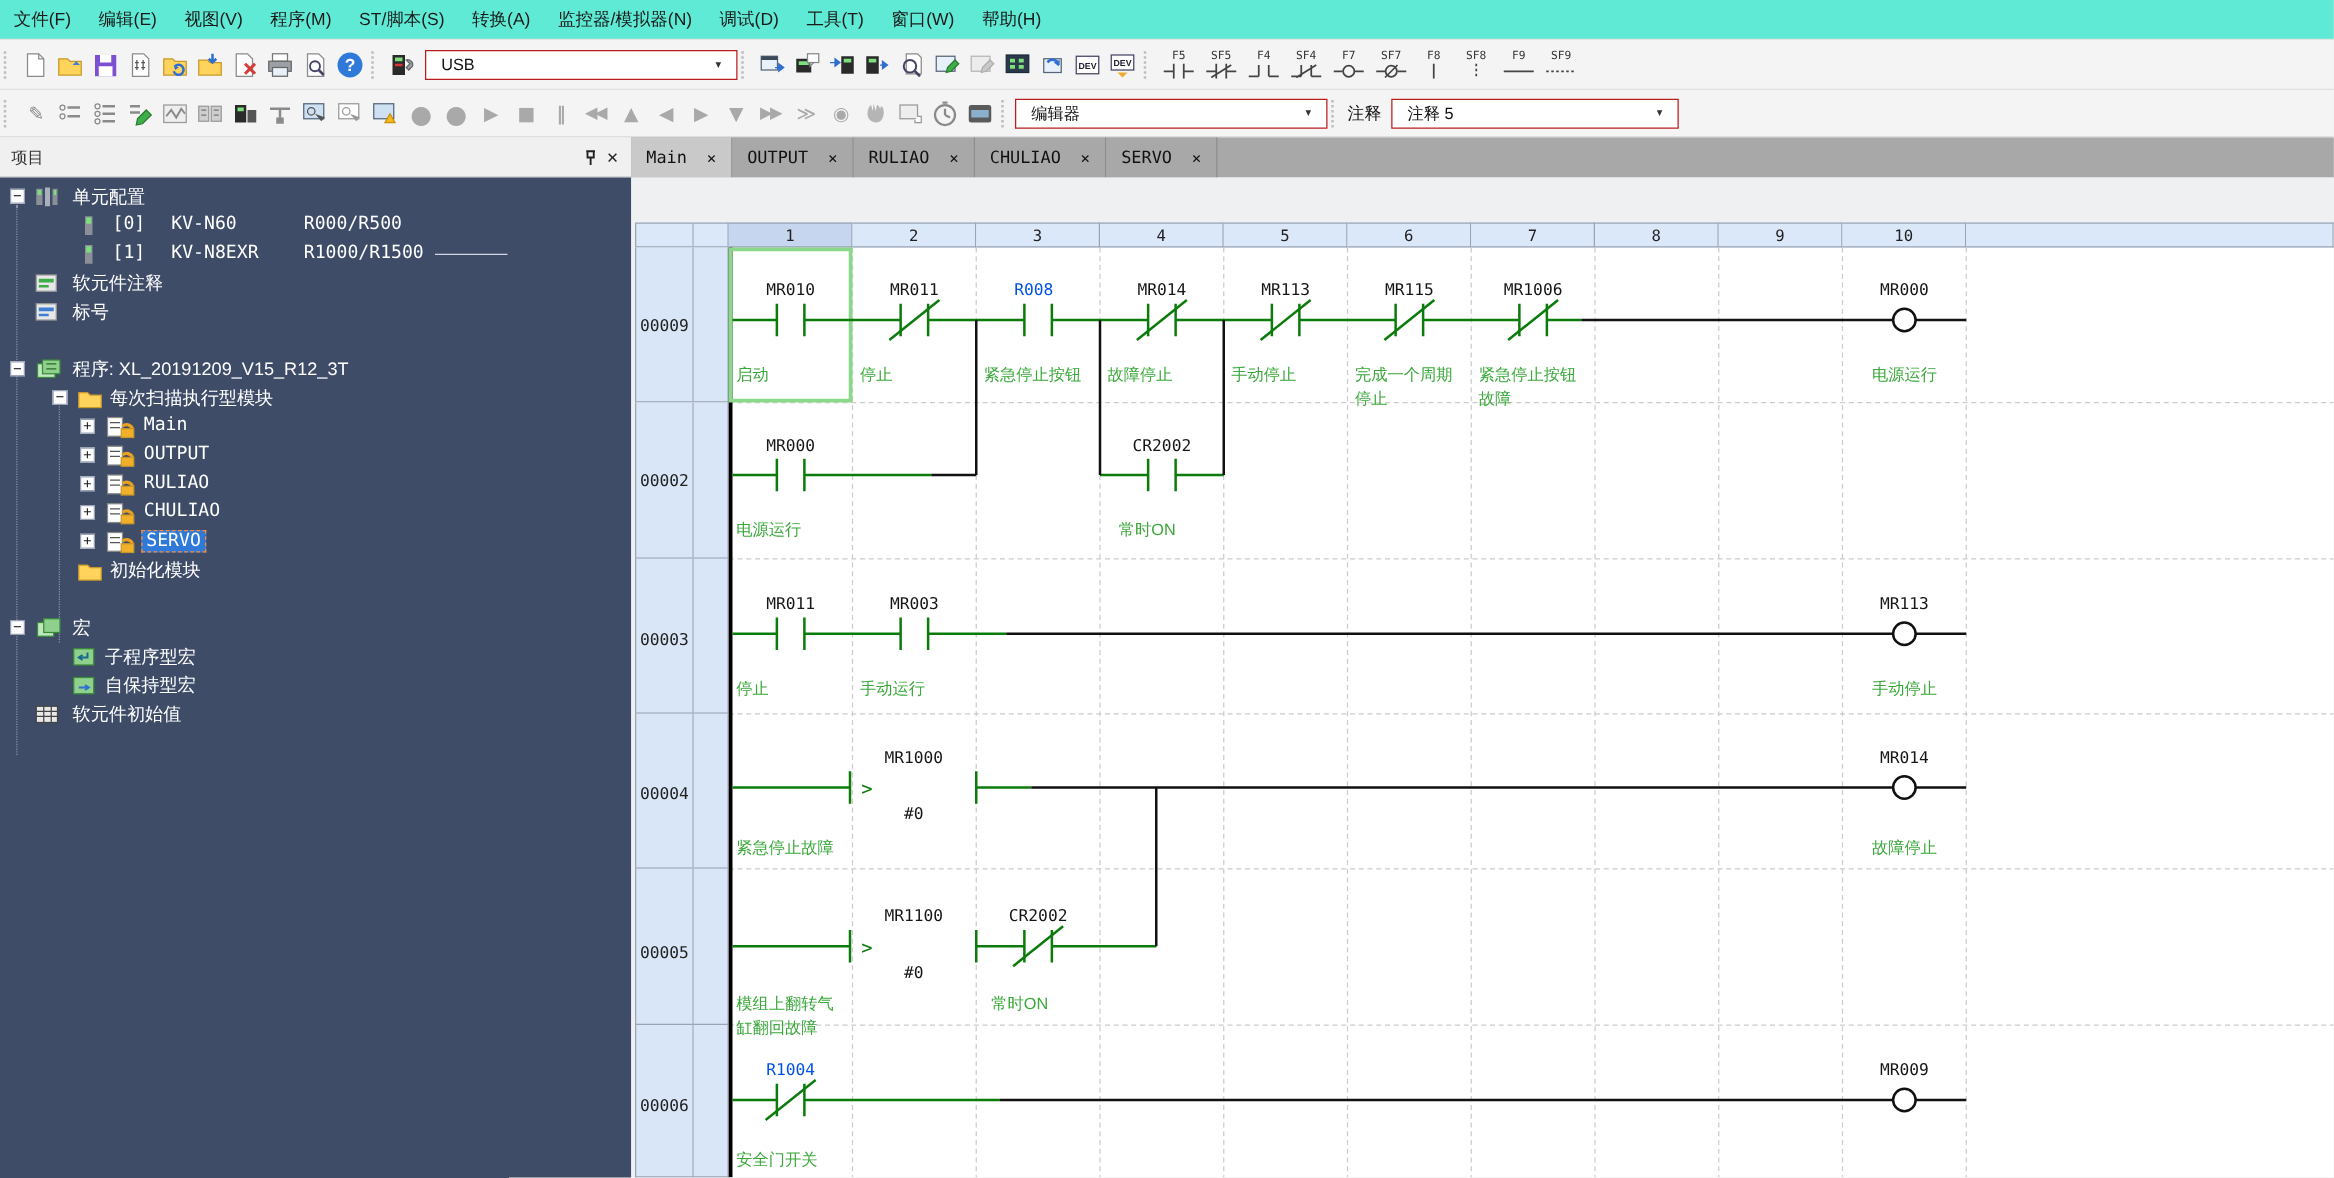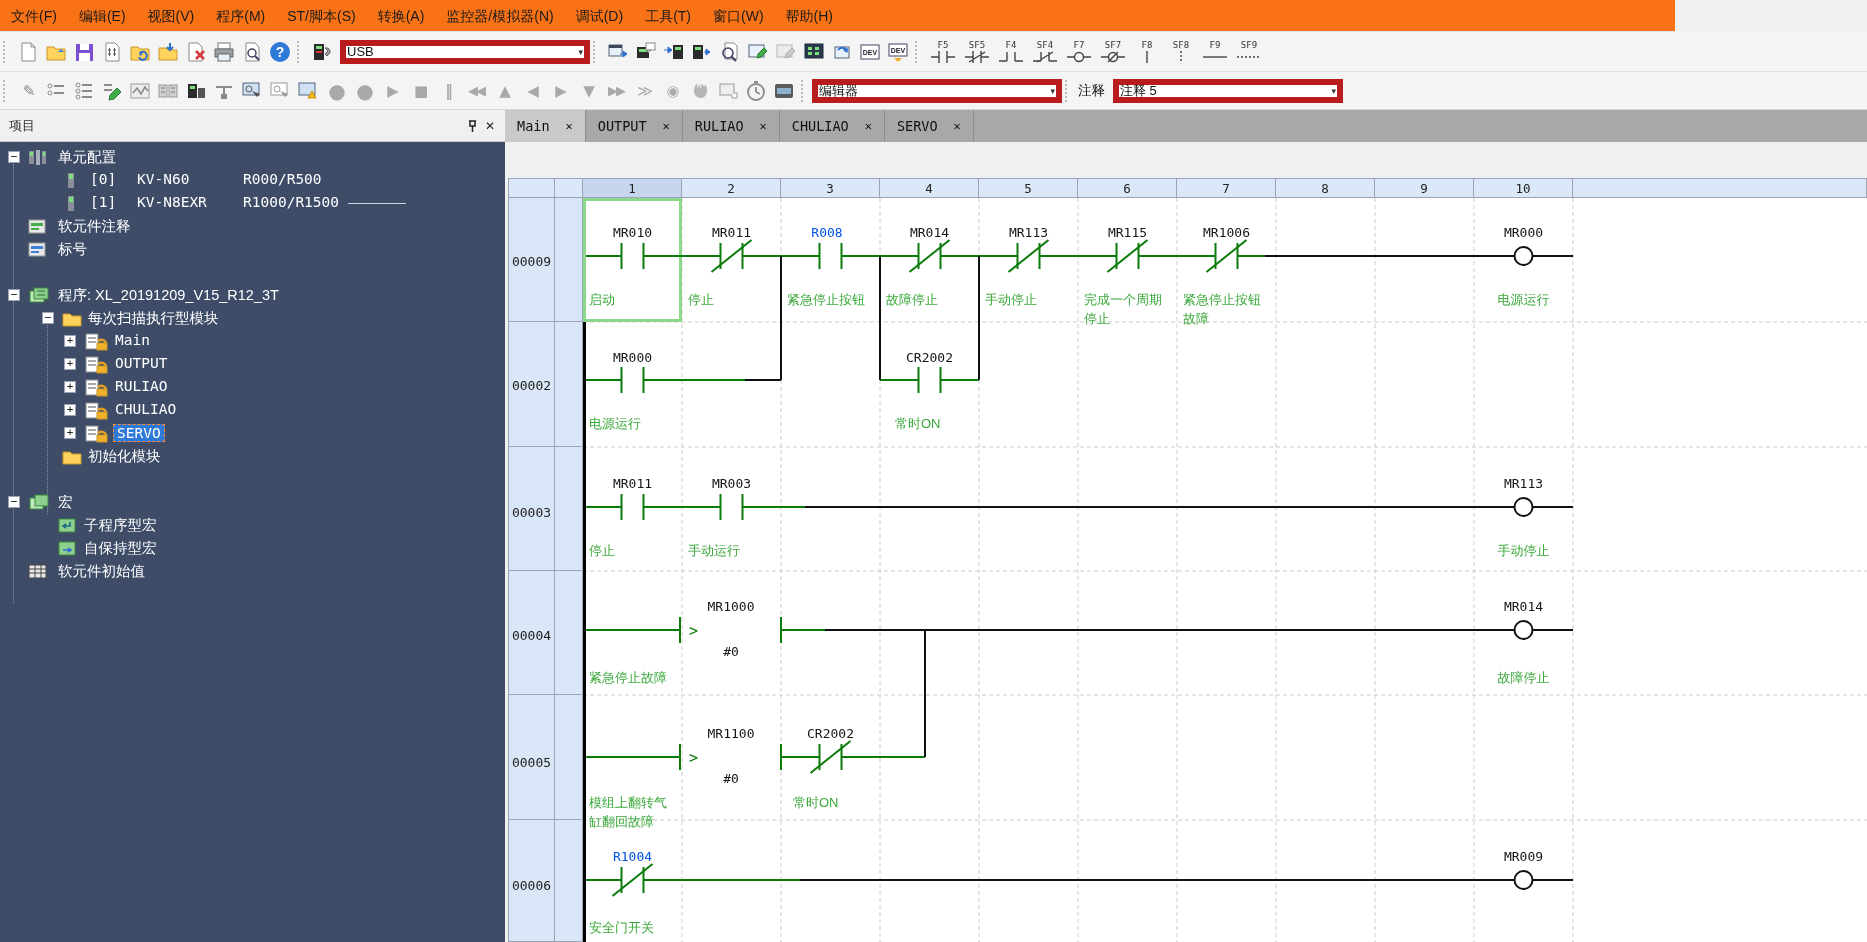--- a/index.html
+++ b/index.html
@@ -1,33 +1,33 @@
 <!DOCTYPE html>
 <html><head>
 <meta charset="utf-8">
 <style>
   *{margin:0;padding:0;box-sizing:border-box}
   html,body{width:1867px;height:942px;overflow:hidden;background:#f0f0f0;
     font-family:"Liberation Sans","DejaVu Sans",sans-serif;-webkit-font-smoothing:antialiased}
   
-  #menubar{position:absolute;left:0;top:0;width:1675px;height:32px;background:#f97316;
-    display:flex;align-items:center;border-bottom:1px solid #e3e3e3}
+  #menubar{position:absolute;left:0;top:0;width:1867px;height:32px;background:#5eead4;
+    display:flex;align-items:flex-end;border-bottom:1px solid #e3e3e3}
   .menu-item{padding:0 11px;font-size:14px;color:#1a1a1a;line-height:32px;cursor:default}
   
   #toolbar1{position:absolute;left:0;top:32px;width:1867px;height:40px;background:#f4f4f4;
     display:flex;align-items:center;border-bottom:1px solid #e0e0e0}
   #toolbar2{position:absolute;left:0;top:72px;width:1867px;height:38px;background:#f4f4f4;
     display:flex;align-items:center;border-bottom:1px solid #d6d6d6}
   .grip{width:6px;height:22px;border-left:2px dotted #bdbdbd;margin:0 5px 0 3px}
   .tbtn{width:28px;height:28px;display:flex;align-items:center;justify-content:center;flex:none;border-radius:3px}
   .tbtn svg{display:block}
   .gly{font-size:13px;color:#a9a9a9;letter-spacing:-2px;font-family:"DejaVu Sans",sans-serif}
   .gly.big{font-size:15px}
-  .combo{background:#fff;border:6px solid #b91c1c;height:24px;display:flex;align-items:center;
-    padding:0 1px;font-size:13px;color:#111;flex:none}
+  .combo{background:#fff;border:1px solid #b91c1c;height:24px;display:flex;align-items:center;
+    padding:0 12px;font-size:13px;color:#111;flex:none}
   .combo .arr{margin-left:auto;font-size:9px;color:#333;padding-left:8px}
   .fkey{width:34px;height:30px;display:flex;flex-direction:column;align-items:center;justify-content:center;flex:none}
   .fkey .fk-label{font-size:9px;color:#333;line-height:10px;font-family:"DejaVu Sans Mono",monospace}
   
   #panel-header{position:absolute;left:0;top:110px;width:505px;height:32px;background:#f0f0f0;
     border-bottom:1px solid #c9c9c9;display:flex;align-items:center}
   #panel-title{font-size:13px;color:#333;padding-left: 9px}
   #panel-pin,#panel-close{width:18px;height:18px;display:flex;align-items:center;justify-content:center;color:#222}
   #panel-pin{margin-left:auto}
   #panel-close{margin-right:6px;font-size:12px;font-weight:bold}

